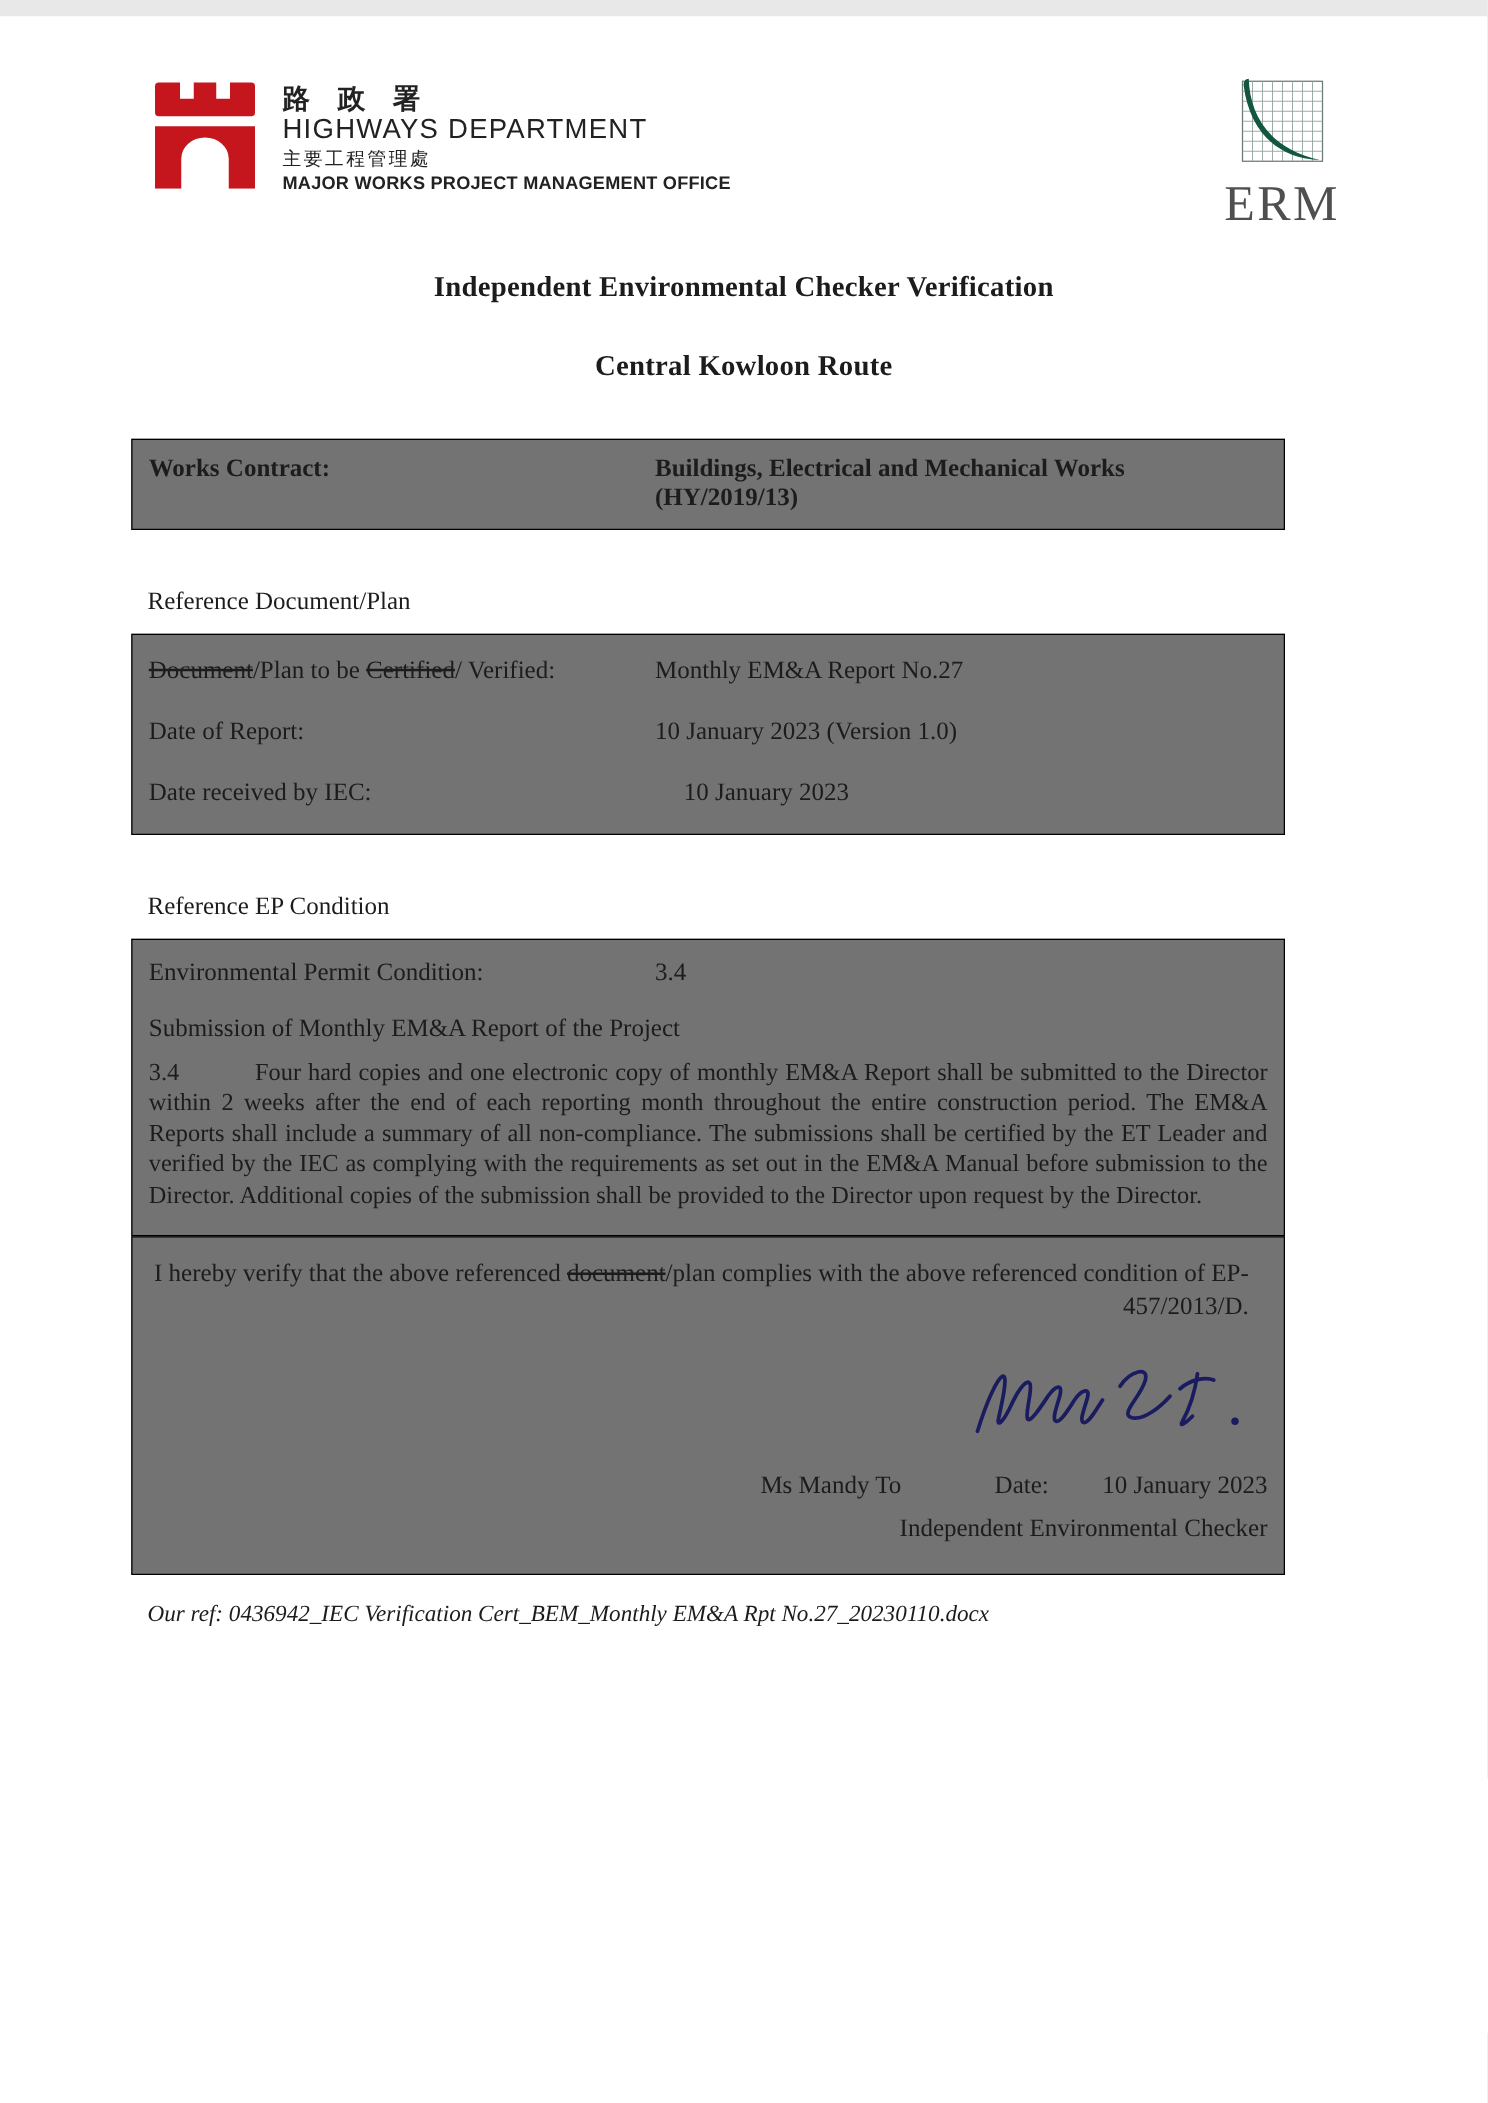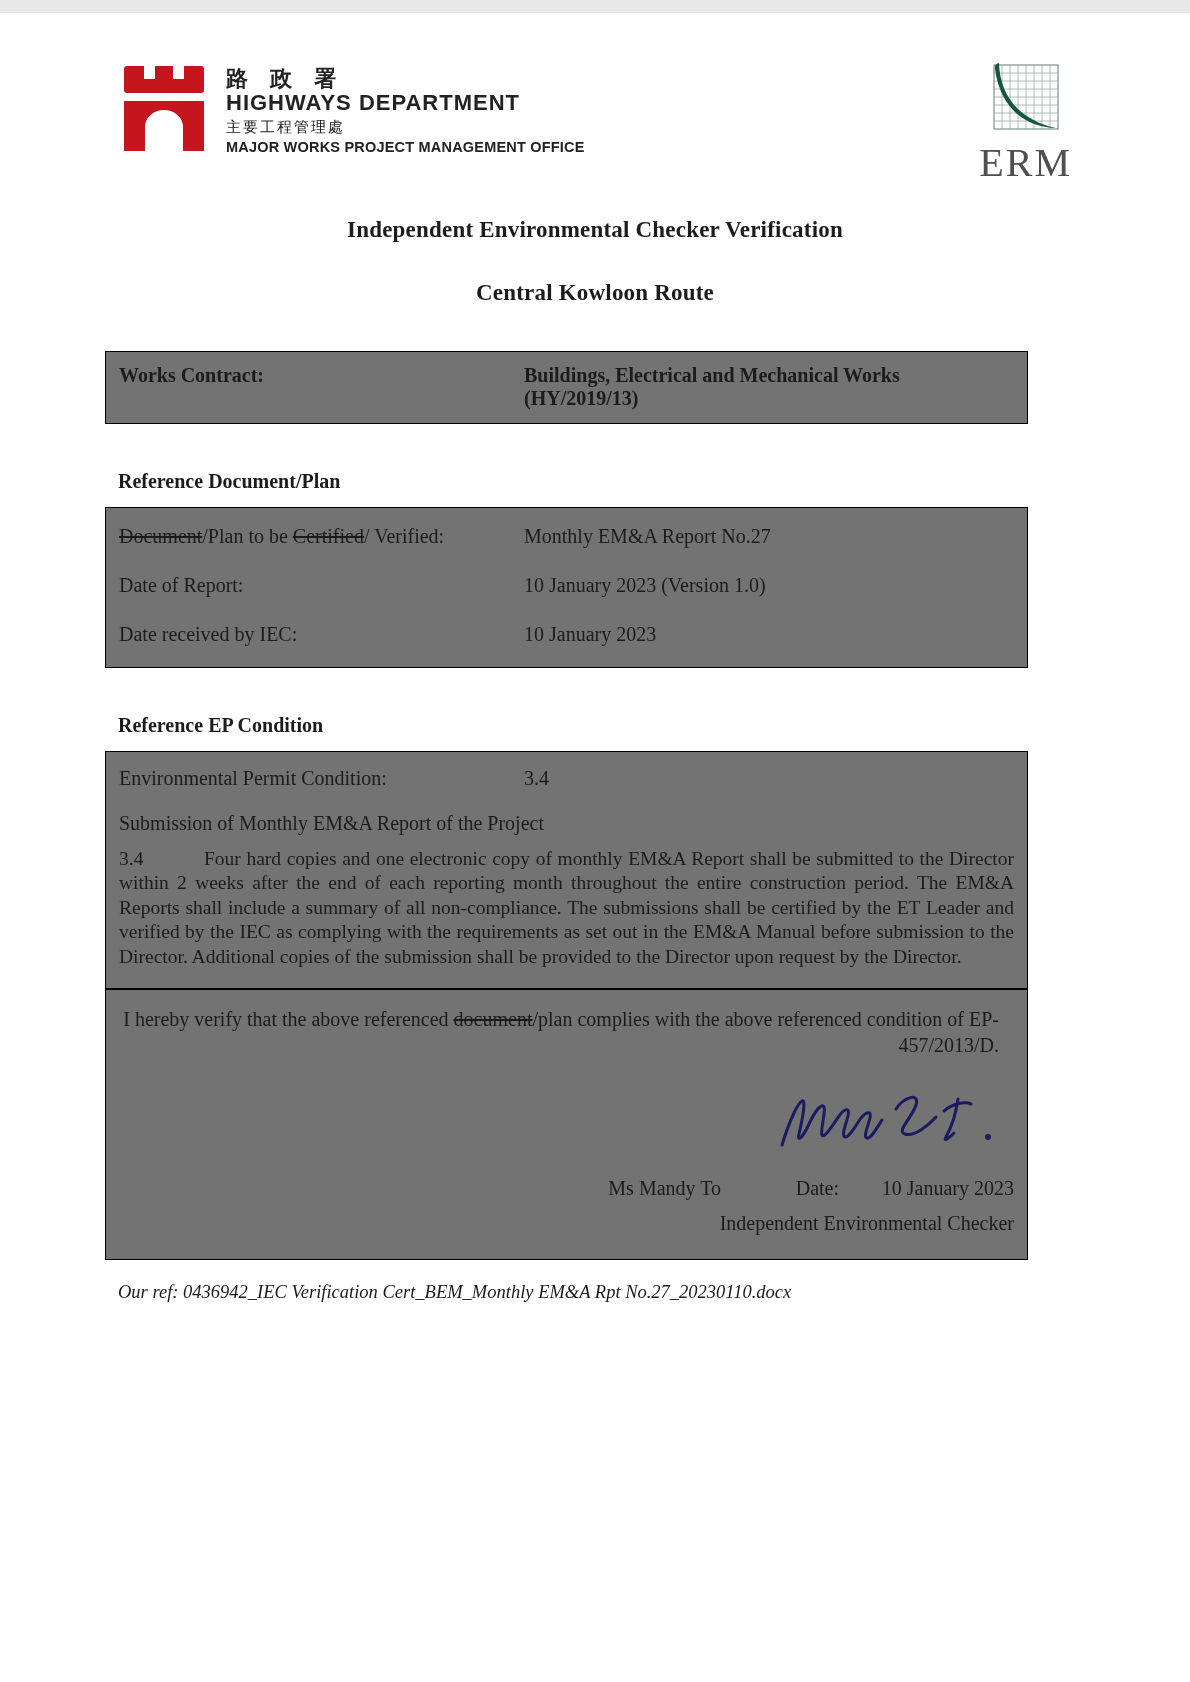--- a/index.html
+++ b/index.html
@@ -20,21 +20,21 @@
   .header {
     display: flex;
     justify-content: space-between;
     align-items: flex-start;
     padding: 0 118px 0 122px;
   }
   .hd-block { display: flex; align-items: flex-start; }
   .hd-logo { width: 84px; height: 90px; flex: 0 0 auto; }
   .hd-text { margin-left: 20px; padding-top: 6px; font-family: "Liberation Sans", sans-serif; }
   .hd-cn   { font-size: 22px; font-weight: bold; letter-spacing: 8px; line-height: 1.05; color: #222; }
-  .hd-en   { font-size: 22px; font-weight: bold; letter-spacing: 1px; line-height: 1.15; color: #222; }
+  .hd-en   { font-size: 22px; font-weight: normal; letter-spacing: 1px; line-height: 1.15; color: #222; }
   .hd-cn2  { font-size: 15px; letter-spacing: 2px; margin-top: 3px; color: #222; }
   .hd-en2  { font-size: 14.5px; font-weight: bold; letter-spacing: 0.2px; margin-top: 2px; color: #222; }
 
   .erm-block { text-align: center; padding-top: 0; }
   .erm-logo { width: 72px; height: 80px; margin: 0 auto; }
   .erm-word {
     font-family: "Liberation Serif", serif;
     font-size: 40px;
     letter-spacing: 2px;
     color: #4f4f4f;
@@ -53,28 +53,28 @@
   .title-line:last-child { margin-bottom: 0; }
 
   
   .content { margin-left: 105px; width: 923px; font-size: 20px; }
   .box { border: 1.6px solid #000; background: #737373; }
   .row2 { display: grid; grid-template-columns: 405px 1fr; align-items: baseline; }
 
   .works-box { margin-top: 45px; padding: 12px 13px 13px; font-weight: bold; }
 
   .section-heading {
-    font-weight: bold;
+    font-weight: normal;
     font-size: 20px;
     margin: 46px 0 14px 13px;
   }
 
   .refdoc-box { padding: 17px 13px 21px; }
   .refdoc-box .row2 { margin-bottom: 26px; }
-  .refdoc-box .row2:last-child { margin-bottom: 0; }
+  .refdoc-box .row2:last-child { margin-bottom: 0; gap: 23px; }
 
   .strike { text-decoration: line-through; }
 
   .ep-box { padding: 15px 13px 19px; }
   .ep-subject { margin-top: 22px; }
   .ep-clause {
     margin-top: 12px;
     font-size: 19.5px;
     line-height: 1.25;
     text-align: justify;

